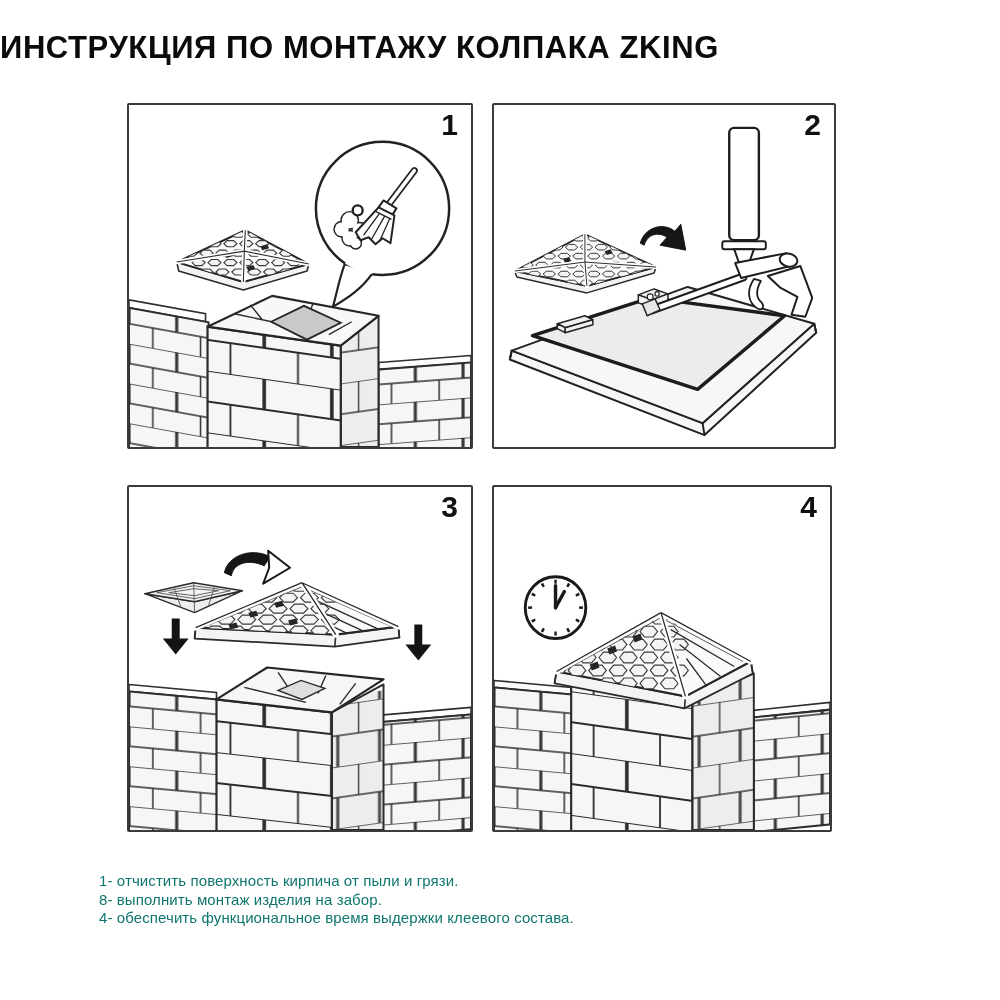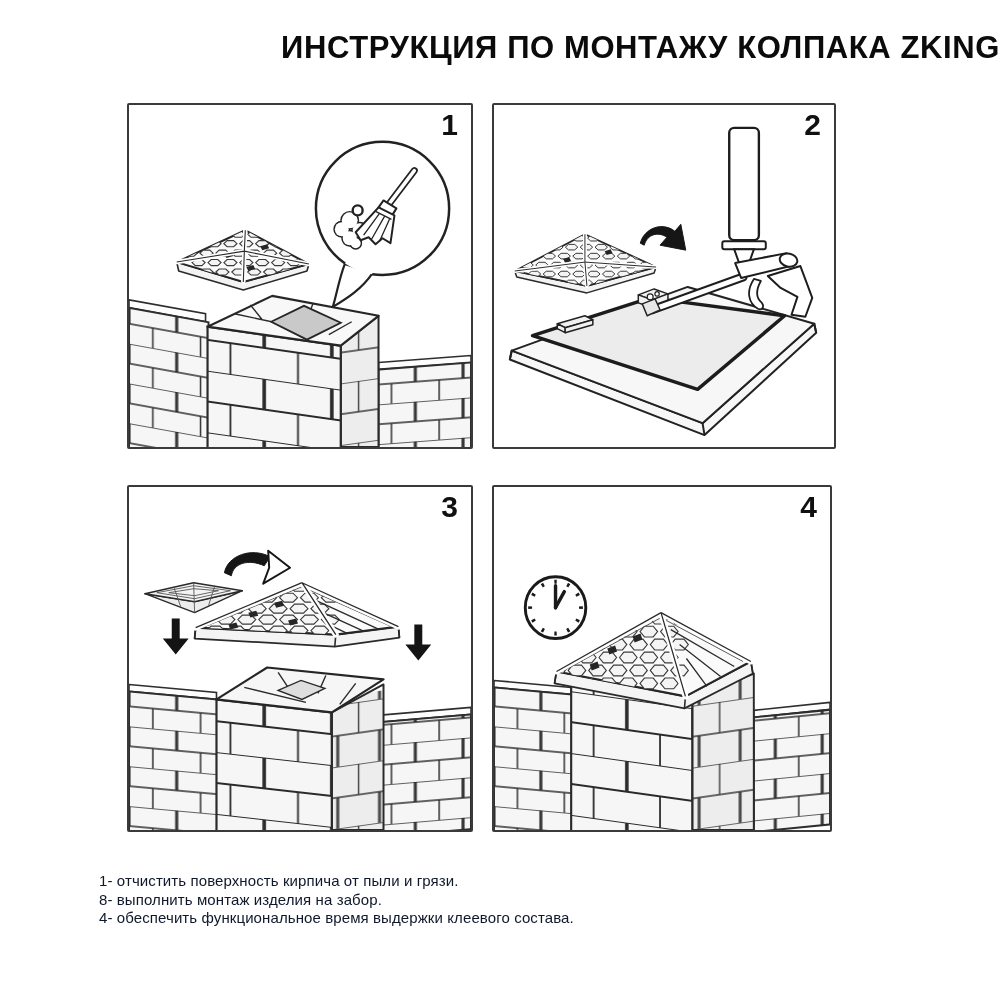--- a/index.html
+++ b/index.html
@@ -1,30 +1,30 @@
 <!DOCTYPE html>
 <html><head>
 <meta charset="utf-8">
 <style>
   html,body{margin:0;padding:0}
   body{width:1000px;height:1000px;background:#ffffff;position:relative;
        font-family:"Liberation Sans",sans-serif;overflow:hidden}
-  .title{position:absolute;top:30px;left:0;width:1000px;text-align:right;
+  .title{position:absolute;top:30px;left:0;width:1000px;text-align:left;
          font-size:31px;font-weight:800;letter-spacing:.6px;color:#0b0b0b;white-space:nowrap}
   .panel{position:absolute;border:2px solid #3a3a3a;border-radius:2px;background:#fff;box-sizing:border-box}
   #p1{left:127px;top:103px;width:346px;height:346px}
   #p2{left:492px;top:103px;width:344px;height:346px}
   #p3{left:127px;top:485px;width:346px;height:347px}
   #p4{left:492px;top:485px;width:340px;height:347px}
   .stepnum{position:absolute;top:3px;right:13px;font-size:30px;font-weight:800;color:#101010;z-index:5}
   .art{position:absolute;left:0;top:0;width:100%;height:100%}
   .topstrip{fill:#fdfdfd;stroke:#2e2e2e;stroke-width:1.6}
   .outline{fill:none;stroke:#2a2a2a;stroke-width:2;stroke-linejoin:round}
   .instructions{position:absolute;left:99px;top:872px;font-size:15px;line-height:18.6px;
-                color:#0f172a;letter-spacing:.1px;white-space:nowrap}
+                color:#0f766e;letter-spacing:.1px;white-space:nowrap}
 </style>
 </head>
 <body>
 
 <svg width="0" height="0" style="position:absolute" aria-hidden="true">
   <defs>
     <pattern id="brickS" width="48" height="40" patternUnits="userSpaceOnUse">
       <rect width="48" height="40" fill="#f6f6f6"></rect>
       <path d="M0 0 H48 M0 20 H48 M0.8 0 V20 M24 20 V40 M47.2 0 V20" stroke="#2e2e2e" stroke-width="1.5" fill="none"></path>
     </pattern>

